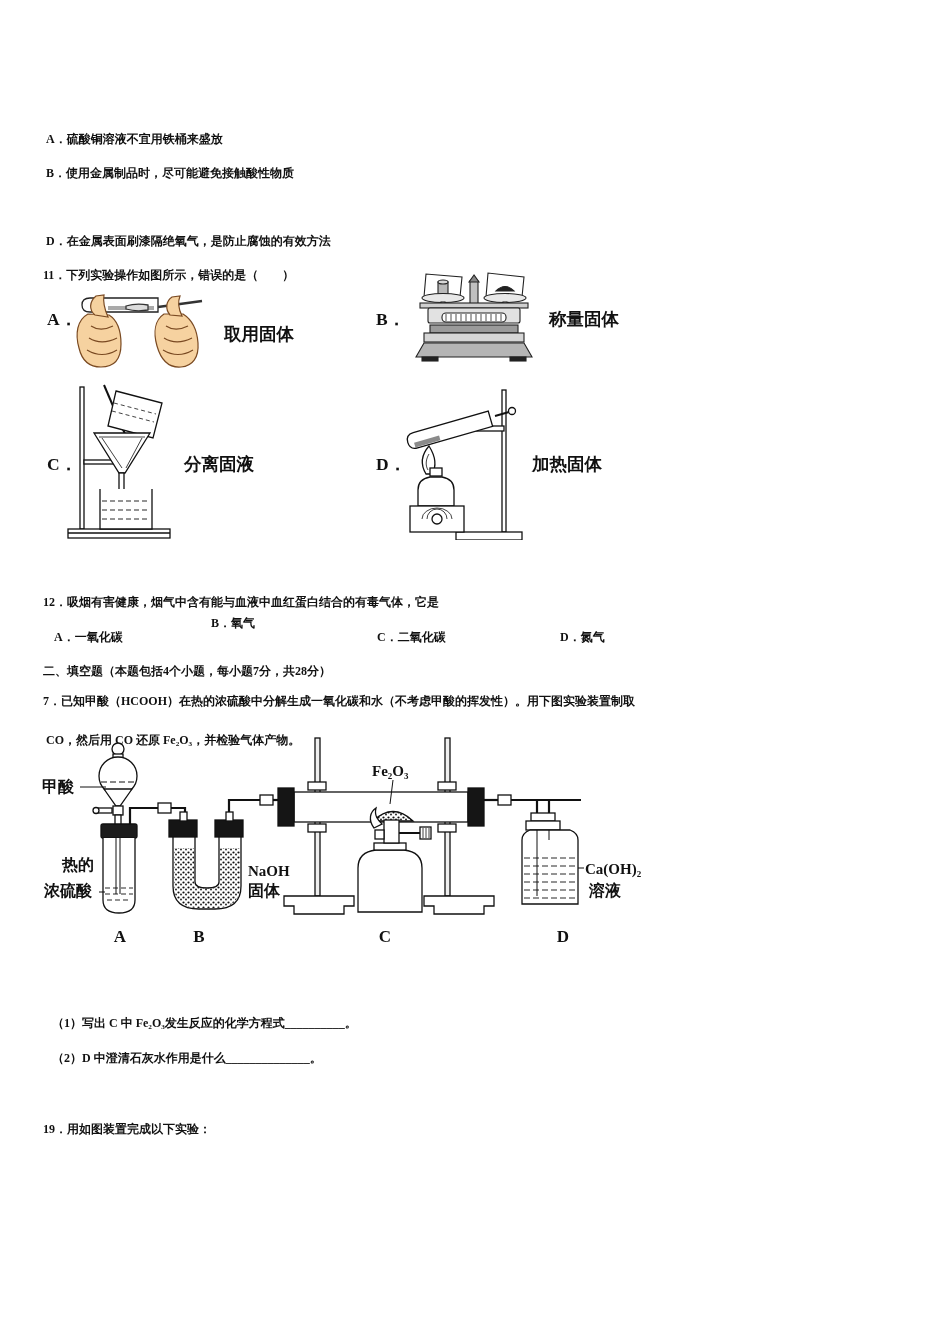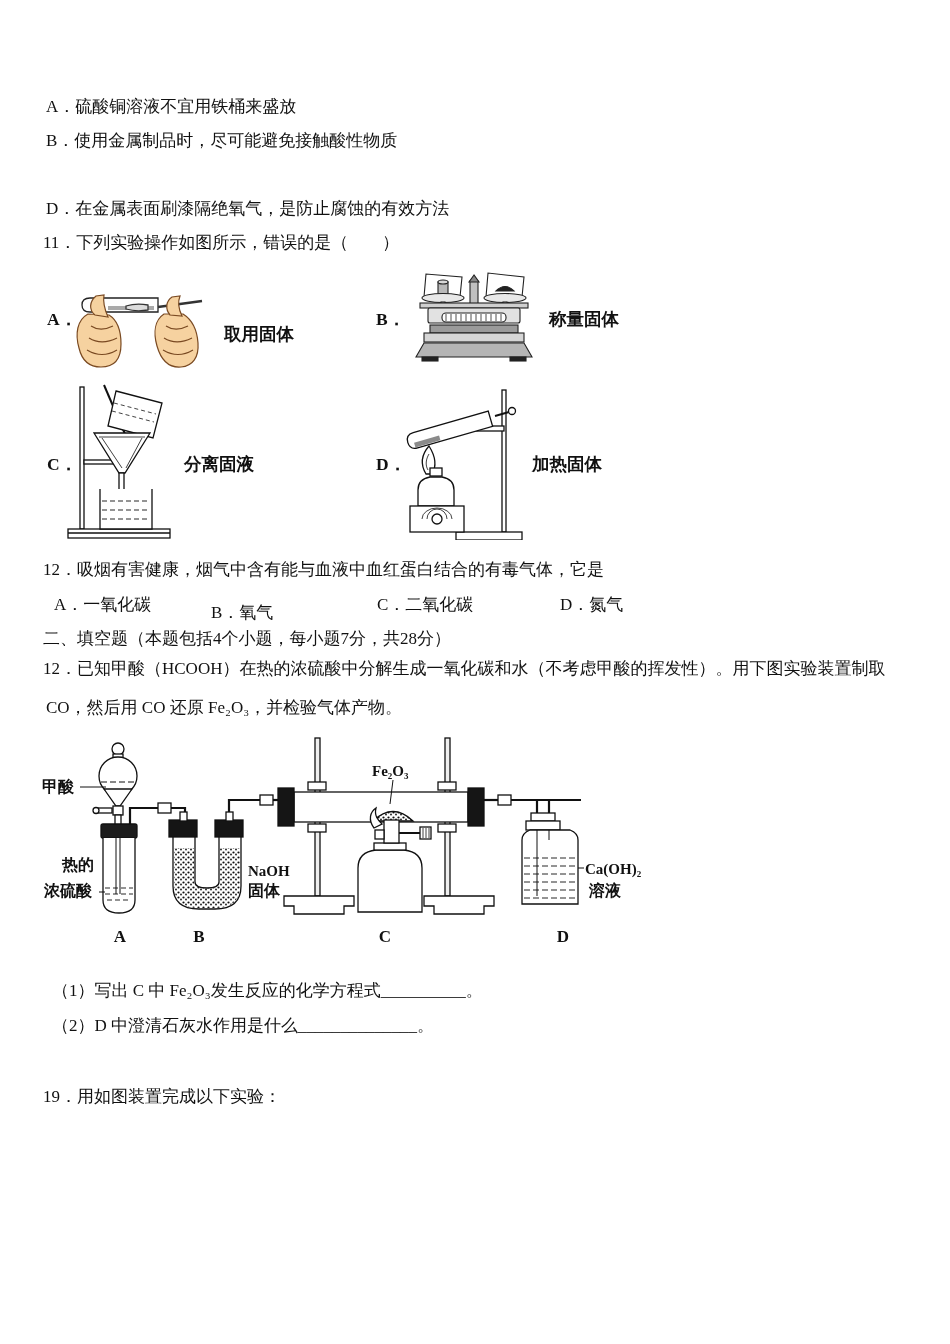--- a/index.html
+++ b/index.html
@@ -1,18 +1,18 @@
 <!DOCTYPE html>
 <html><head>
 <meta charset="utf-8">
 <style>
   html,body{margin:0;padding:0;background:#888;}
   .page{position:relative;width:950px;height:1344px;background:#ffffff;overflow:hidden;
         font-family:"Liberation Serif","DejaVu Serif",serif;color:#111;}
-  .t{position:absolute;font-size:17px;font-weight:normal;white-space:pre;line-height:1.25;}
+  .t{position:absolute;font-size:12px;font-weight:bold;white-space:pre;line-height:1.25;margin-top:36px;}
   .cap{position:absolute;font-size:17.5px;font-weight:bold;white-space:pre;}
   .fig{position:absolute;}
   svg text{font-family:"Liberation Serif","DejaVu Serif",serif;font-weight:bold;fill:#111;}
   .letter{font-size:17px;font-weight:600;}
 </style>
 </head>
 <body>
 
 <div class="page">
 
@@ -105,27 +105,27 @@
       <path d="M22 102 Q22 91 34 89 H46 Q58 91 58 102 V118 H22 Z" fill="#fff"></path>
       <rect x="14" y="118" width="54" height="26" fill="#fff"></rect>
       <circle cx="41" cy="131" r="5"></circle>
       <path d="M31 131 a10 10 0 0 1 20 0 M26 131 a15 11 0 0 1 30 0" stroke-width="0.8"></path>
     </g>
   </svg>
   <div class="cap" style="left:532px;top:452px">加热固体</div>
 
   <div class="t" style="left:43px;top:559px">12．吸烟有害健康，烟气中含有能与血液中血红蛋白结合的有毒气体，它是</div>
   <div class="t" style="left:54px;top:594px">A．一氧化碳</div>
-  <div class="t" style="left:211px;top:602px">B．氧气</div>
+  <div class="t" style="left:211px;top:580px">B．氧气</div>
   <div class="t" style="left:377px;top:594px">C．二氧化碳</div>
   <div class="t" style="left:560px;top:594px">D．氮气</div>
 
   <div class="t" style="left:43px;top:628px">二、填空题（本题包括4个小题，每小题7分，共28分）</div>
 
-  <div class="t" style="left:43px;top:658px">12．已知甲酸（HCOOH）在热的浓硫酸中分解生成一氧化碳和水（不考虑甲酸的挥发性）。用下图实验装置制取</div>
+  <div class="t" style="left:43px;top:658px">7．已知甲酸（HCOOH）在热的浓硫酸中分解生成一氧化碳和水（不考虑甲酸的挥发性）。用下图实验装置制取</div>
   <div class="t" style="left:46px;top:697px">CO，然后用 CO 还原 Fe₂O₃，并检验气体产物。</div>
 
   <svg class="fig" style="left:22px;top:736px" width="645" height="222" viewBox="0 0 645 222">
     <defs>
       <pattern id="dt" patternUnits="userSpaceOnUse" width="5" height="5">
         <rect width="5" height="5" fill="#fff"></rect>
         <circle cx="1.5" cy="1.5" r="1.1" fill="#111"></circle>
         <circle cx="4" cy="3.5" r="0.9" fill="#111"></circle>
       </pattern>
     </defs>

